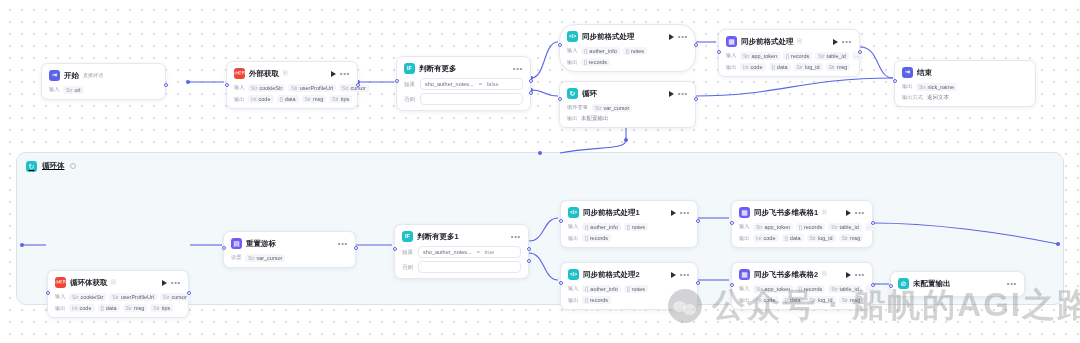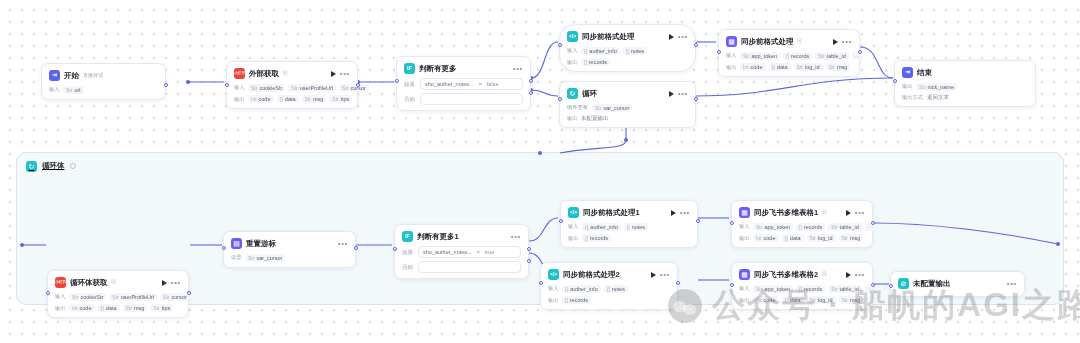--- a/index.html
+++ b/index.html
@@ -506,21 +506,21 @@
       <span class="rlabel">输出</span>
       <span class="chip">
           <span class="ct">[]</span>
           <span>records</span>
         </span>
     </div>
     <span class="port l" style="top:18px;"></span>
     <span class="port r" style="top:18px;"></span>
   </div>
 
-  <div class="node" style="left:540px; top:262px; width:138px;">
+  <div class="node" style="left:560px; top:262px; width:138px;">
     <div class="node-head">
       <span class="nicon" style="background:#1fc0c8;font-size:5px;">&lt;/&gt;</span>
       <span class="ntitle">同步前格式处理2</span>
       <span class="head-sp"></span>
       <span class="play"></span>
       <span class="dots">•••</span>
     </div>
     <div class="row">
       <span class="rlabel">输入</span>
       <span class="chip">

